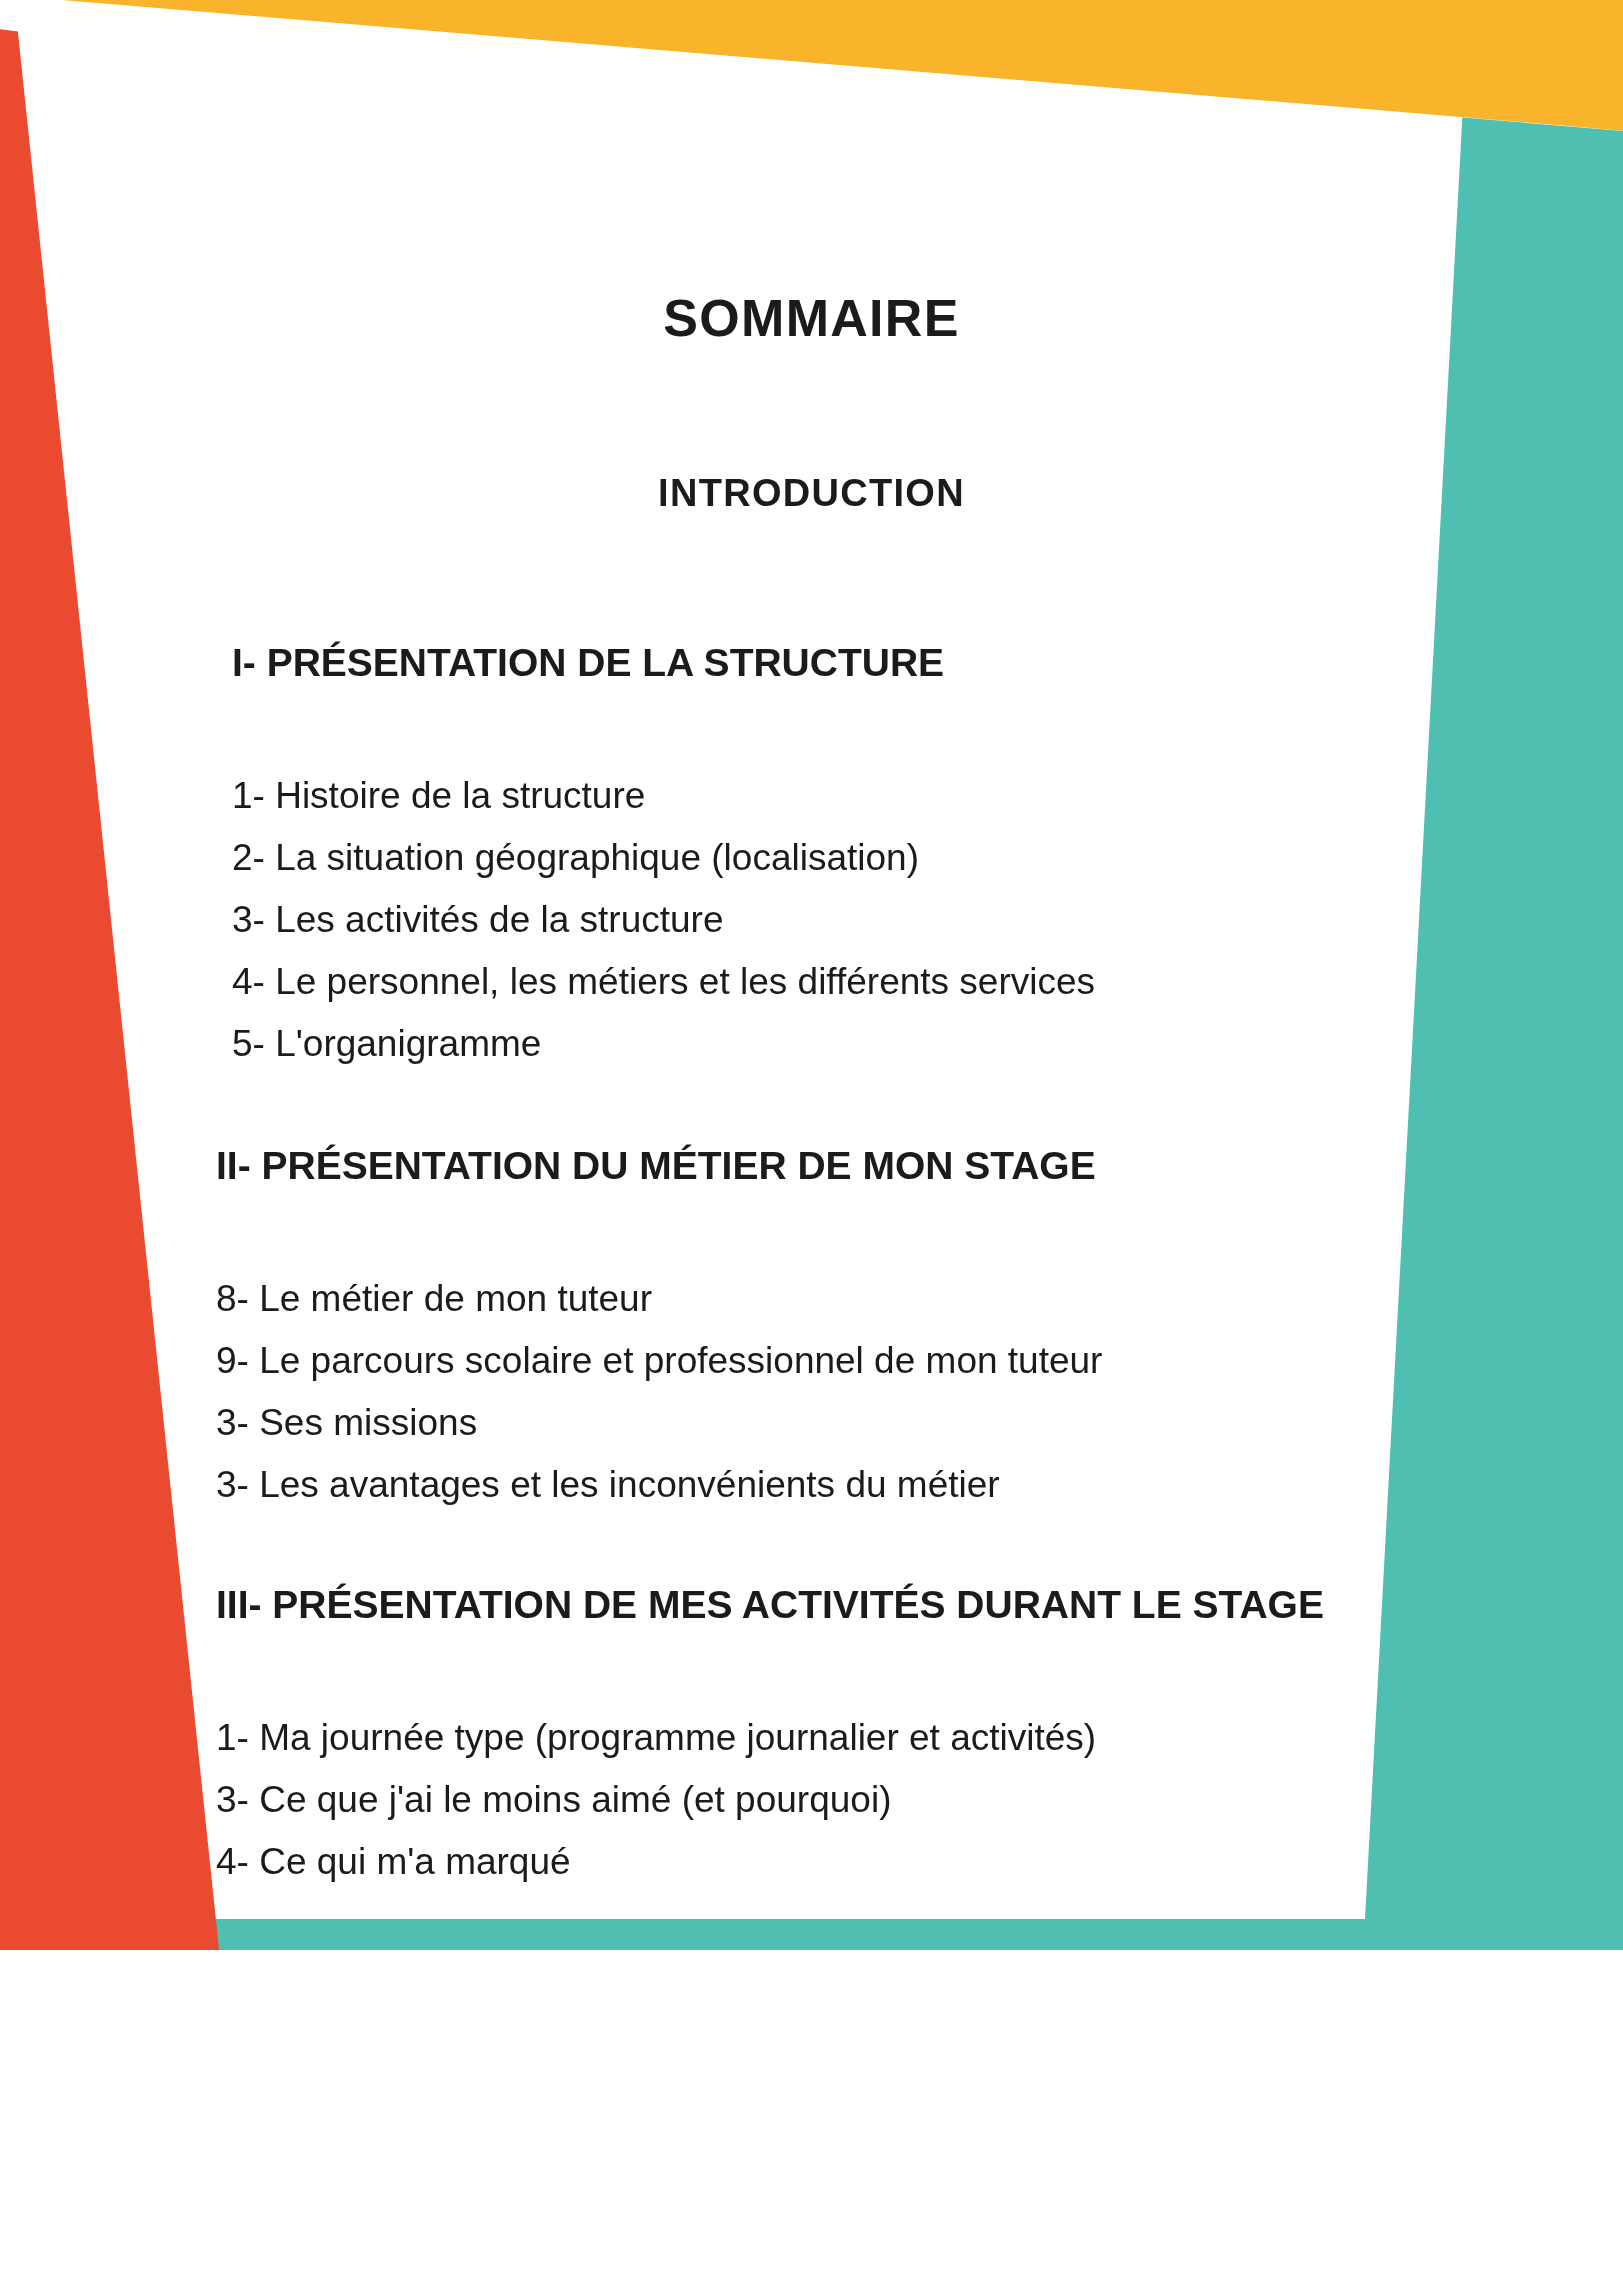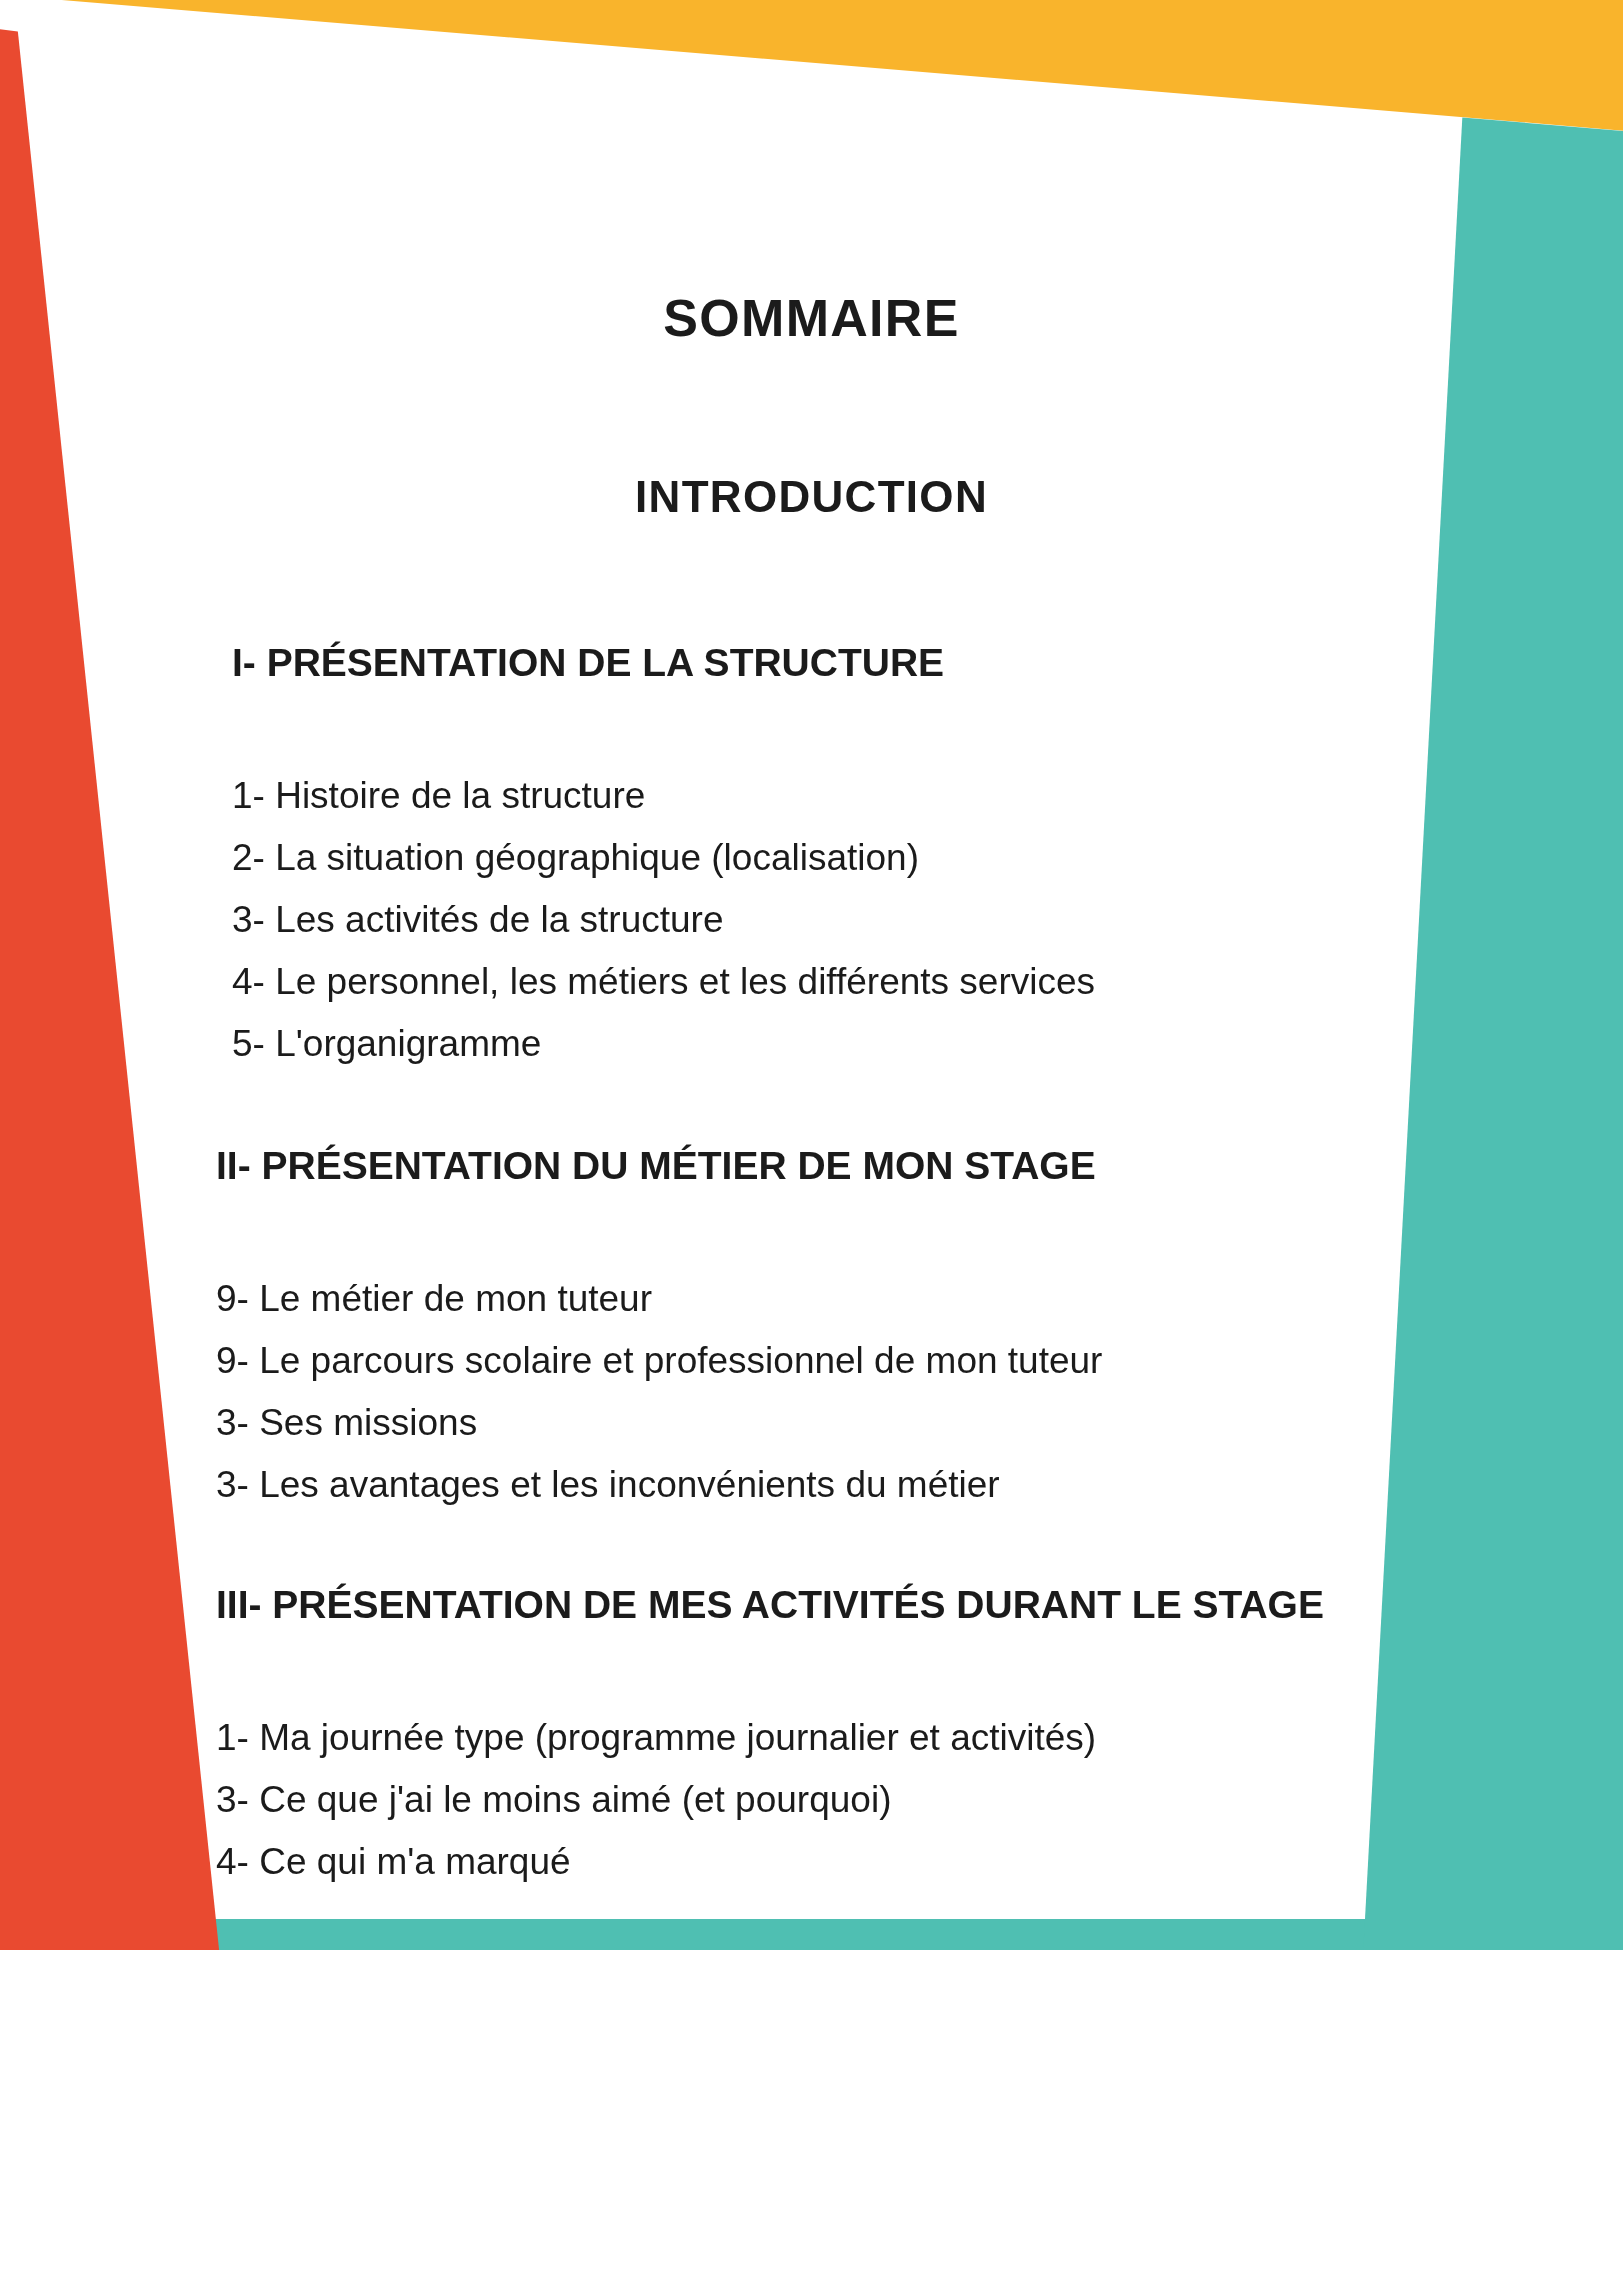--- a/index.html
+++ b/index.html
@@ -36,21 +36,21 @@
   .center-title {
     position: absolute;
     left: 0;
     width: 100%;
     text-align: center;
     font-weight: 700;
     letter-spacing: 1.3px;
     white-space: nowrap;
   }
   .t-sommaire   { top: 288px;  font-size: 52px; }
-  .t-intro      { top: 472px;  font-size: 44px; }
+  .t-intro      { top: 472px;  font-size: 38px; }
   .t-conclusion { top: 2019px; font-size: 42px; }
   .t-annexes    { top: 2182px; font-size: 32px; }
   .section {
     position: absolute;
     left: 216px;
     right: 170px;
   }
   .sec-1 { top: 640px; margin-left: 16px; }
   .sec-2 { top: 1143px; }
   .sec-3 { top: 1582px; }
@@ -95,21 +95,21 @@
         <li class="toc-item">2- La situation géographique (localisation)</li>
         <li class="toc-item">3- Les activités de la structure</li>
         <li class="toc-item">4- Le personnel, les métiers et les différents services</li>
         <li class="toc-item">5- L'organigramme</li>
       </ul>
     </div>
 
     <div class="section sec-2">
       <h2 class="sec-heading">II- PRÉSENTATION DU MÉTIER DE MON STAGE</h2>
       <ul class="toc-list">
-        <li class="toc-item">9- Le métier de mon tuteur</li>
+        <li class="toc-item">8- Le métier de mon tuteur</li>
         <li class="toc-item">9- Le parcours scolaire et professionnel de mon tuteur</li>
         <li class="toc-item">3- Ses missions</li>
         <li class="toc-item">3- Les avantages et les inconvénients du métier</li>
       </ul>
     </div>
 
     <div class="section sec-3">
       <h2 class="sec-heading">III- PRÉSENTATION DE MES ACTIVITÉS DURANT LE STAGE</h2>
       <ul class="toc-list">
         <li class="toc-item">1- Ma journée type (programme journalier et activités)</li>

